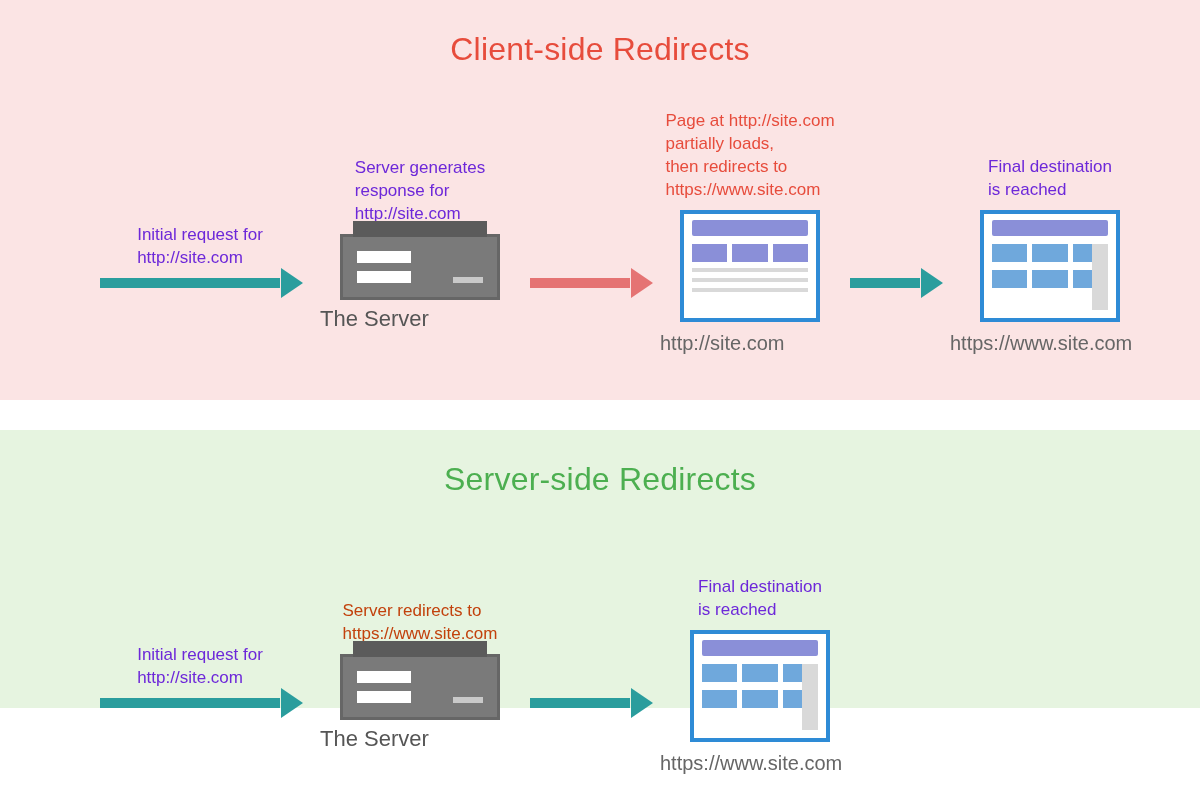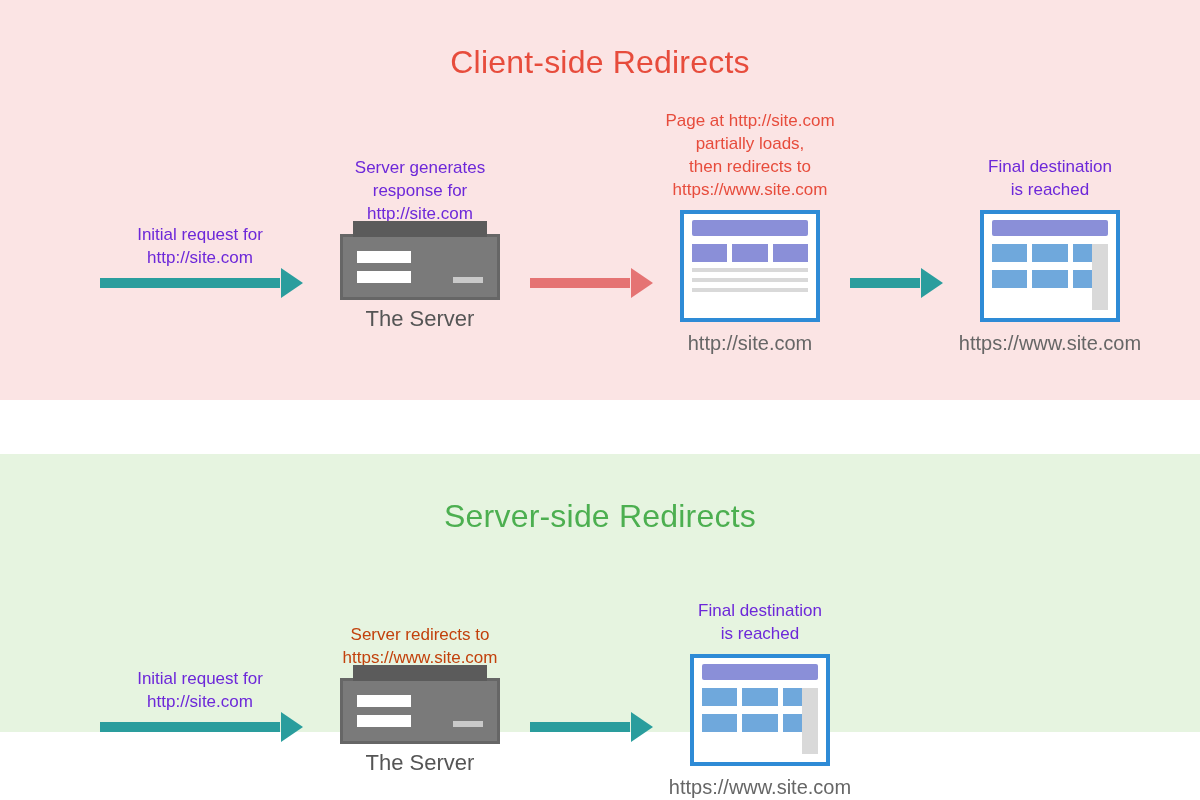--- a/index.html
+++ b/index.html
@@ -1,30 +1,30 @@
 <!DOCTYPE html>
 <html><head>
 <meta charset="utf-8">
 <style>
   * { box-sizing: border-box; margin: 0; padding: 0; }
   body { font-family: "Segoe UI", "Helvetica Neue", Arial, sans-serif; width: 1200px; height: 800px; overflow: hidden; color: #555; }
   .panel { position: relative; width: 1200px; }
   .panel-top { height: 400px; background: #fbe4e4; }
   .panel-gap { height: 30px; background: #fff; }
-  .panel-bottom { height: 278px; background: #e6f4e0; margin-top: 24px; }
-  .title { text-align: center; font-size: 32px; font-weight: 400; padding-top: 44px; letter-spacing: .2px; }
+  .panel-bottom { height: 278px; background: #e6f4e0; }
+  .title { text-align: center; font-size: 32px; font-weight: 400; padding-top: 31px; letter-spacing: .2px; }
   .title-red { color: #e74c3c; }
   .title-green { color: #4caf50; }
   .logo { position: absolute; top: 42px; left: 60px; font-size: 36px; font-weight: 700; color: #e31b23; letter-spacing: -1px; }
   .logo .tm { font-size: 11px; vertical-align: top; color: #888; font-weight: 400; margin-left: 2px; }
   .logo-accent { display:inline-block; width: 20px; height: 20px; background: conic-gradient(#e31b23 0 270deg, #1b1b1b 270deg 360deg); border-radius: 50%; vertical-align: middle; margin: 0 -2px 4px -2px; }
   .flow { position: absolute; left: 0; right: 0; display: flex; align-items: center; }
   .flow-top { top: 210px; padding-left: 100px; }
   .flow-bottom { top: 200px; padding-left: 100px; }
-  .col { position: relative; text-align: center; }
+  .col { position: relative; }
   .above { position: absolute; left: 50%; transform: translateX(-50%); bottom: 100%; margin-bottom: 8px; font-size: 17px; color: #6d28d9; line-height: 1.35; white-space: nowrap; }
   .above-red { color: #e74c3c; }
   .above-green { color: #c2410c; }
   .arrow { position: relative; height: 10px; background: #2a9d9d; }
   .arrow::after { content:""; position:absolute; right:-1px; top:50%; transform: translate(100%, -50%); width:0; height:0; border-top:15px solid transparent; border-bottom:15px solid transparent; border-left:22px solid #2a9d9d; }
   .arrow-red { background: #e57373; }
   .arrow-red::after { border-left-color: #e57373; }
   
   .server { width: 160px; height: 66px; background:#7a7a7a; border: 3px solid #666; position: relative; margin: 0 auto; }
   .server::before { content:""; position:absolute; top:-16px; left:10px; right:10px; height:16px; background:#5b5b5b; }

